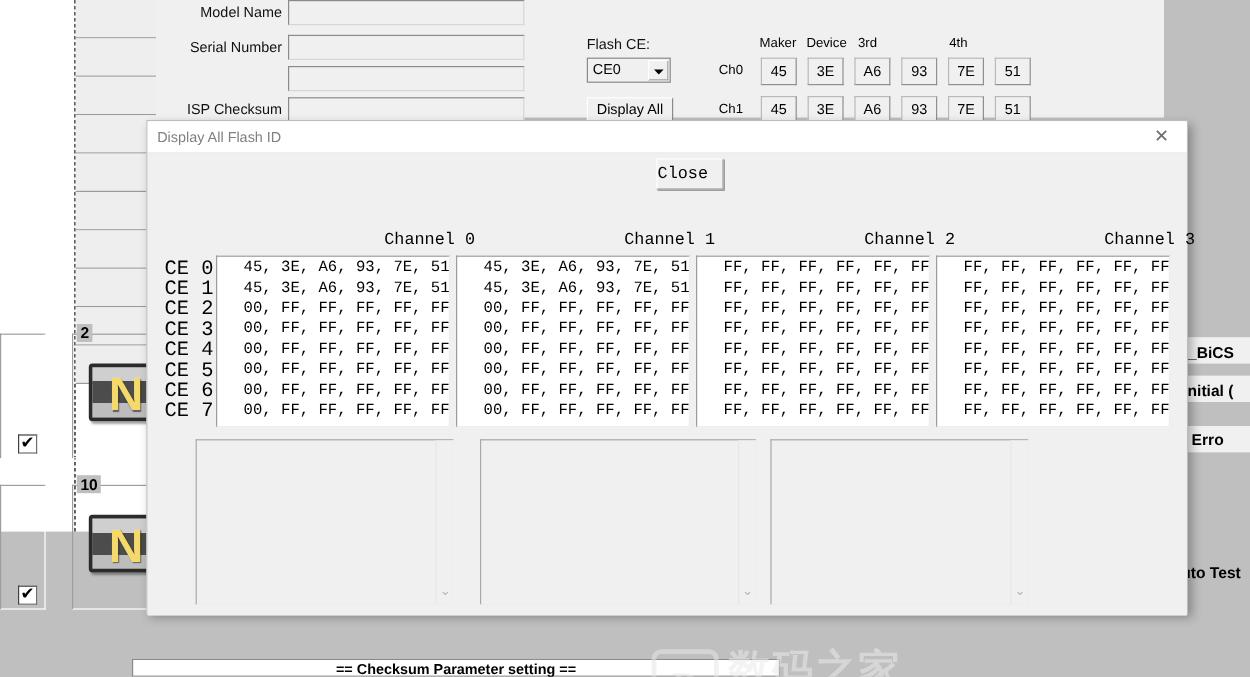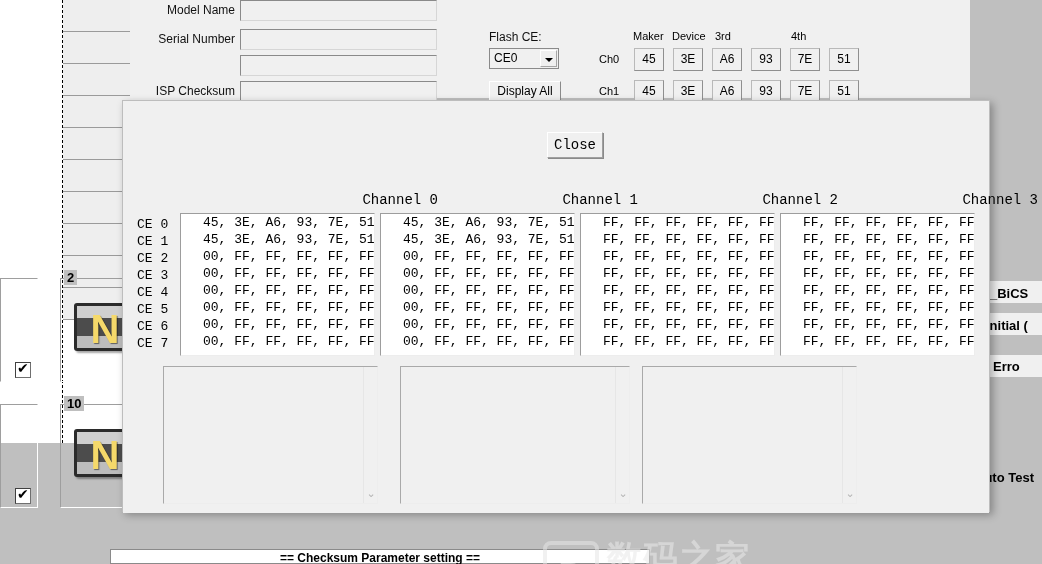--- a/index.html
+++ b/index.html
@@ -133,31 +133,31 @@
     color:#6d6d6d; font-size:15px; text-align:center; line-height:26px;
   }
   .dlg-body { position:absolute; left:0; top:27px; width:100%; height:385px; background:#f0f0f0; }
 
   .close-btn {
     position:absolute; left:424px; top:4px; width:56px; height:26px;
     background:#f0f0f0;
     border:1px solid #a0a0a0; border-top-color:#ffffff; border-left-color:#ffffff;
     box-shadow:1px 1px 0 #8a8a8a;
     font-family:"Liberation Mono", monospace; font-size:14px;
-    text-align:center; line-height:24px; color:#000;
+    line-height:24px; color:#000;
   }
 
   .ch-title {
     position:absolute; top:64px; font-family:"Liberation Mono", monospace;
-    font-size:14px; color:#000; text-align:right; white-space:nowrap;
+    font-size:14px; color:#000; text-align:center; white-space:nowrap;
   }
 
   .ce-labels { position:absolute; left:14px; top:88px; width:44px; }
   .ce-labels div {
-    height:17px; font-family:"Liberation Mono", monospace; font-size:13px;
+    height:17px; font-family:"Liberation Mono", monospace; font-size:17px;
     color:#000; line-height:17px; white-space:nowrap;
   }
 
   .hexpanel {
     position:absolute; top:85px; height:143px;
     background:#ffffff;
     border:1px solid #9d9d9d; border-right-color:#ededed; border-bottom-color:#ededed;padding-left:17px;
   }
   .hexpanel .line {
     height:17px; line-height:17px; padding-left:5px;
@@ -289,20 +289,24 @@
       <div class="dev-group" style="left: 0px; top: 404px; width: 38px; height: 104px;"></div>
       <div class="chk" style="left: 15px; top: 488px;"></div>
     </div>
 
   <div class="param-box">
     <div class="param-text">== Checksum Parameter setting ==</div>
   </div>
 
   <div class="dialog">
 
+    <div class="dlg-titlebar">
+      <div class="dlg-title">Display All Flash ID</div>
+      <div class="dlg-close">✕</div>
+    </div>
 
     <div class="dlg-body">
 
       <div class="close-btn">Close</div>
 
       <div id="ch-titles">
           <div class="ch-title" style="left: 155px; width: 160px;">Channel 0</div>
           <div class="ch-title" style="left: 355px; width: 160px;">Channel 1</div>
           <div class="ch-title" style="left: 555px; width: 160px;">Channel 2</div>
           <div class="ch-title" style="left: 755px; width: 160px;">Channel 3</div>

